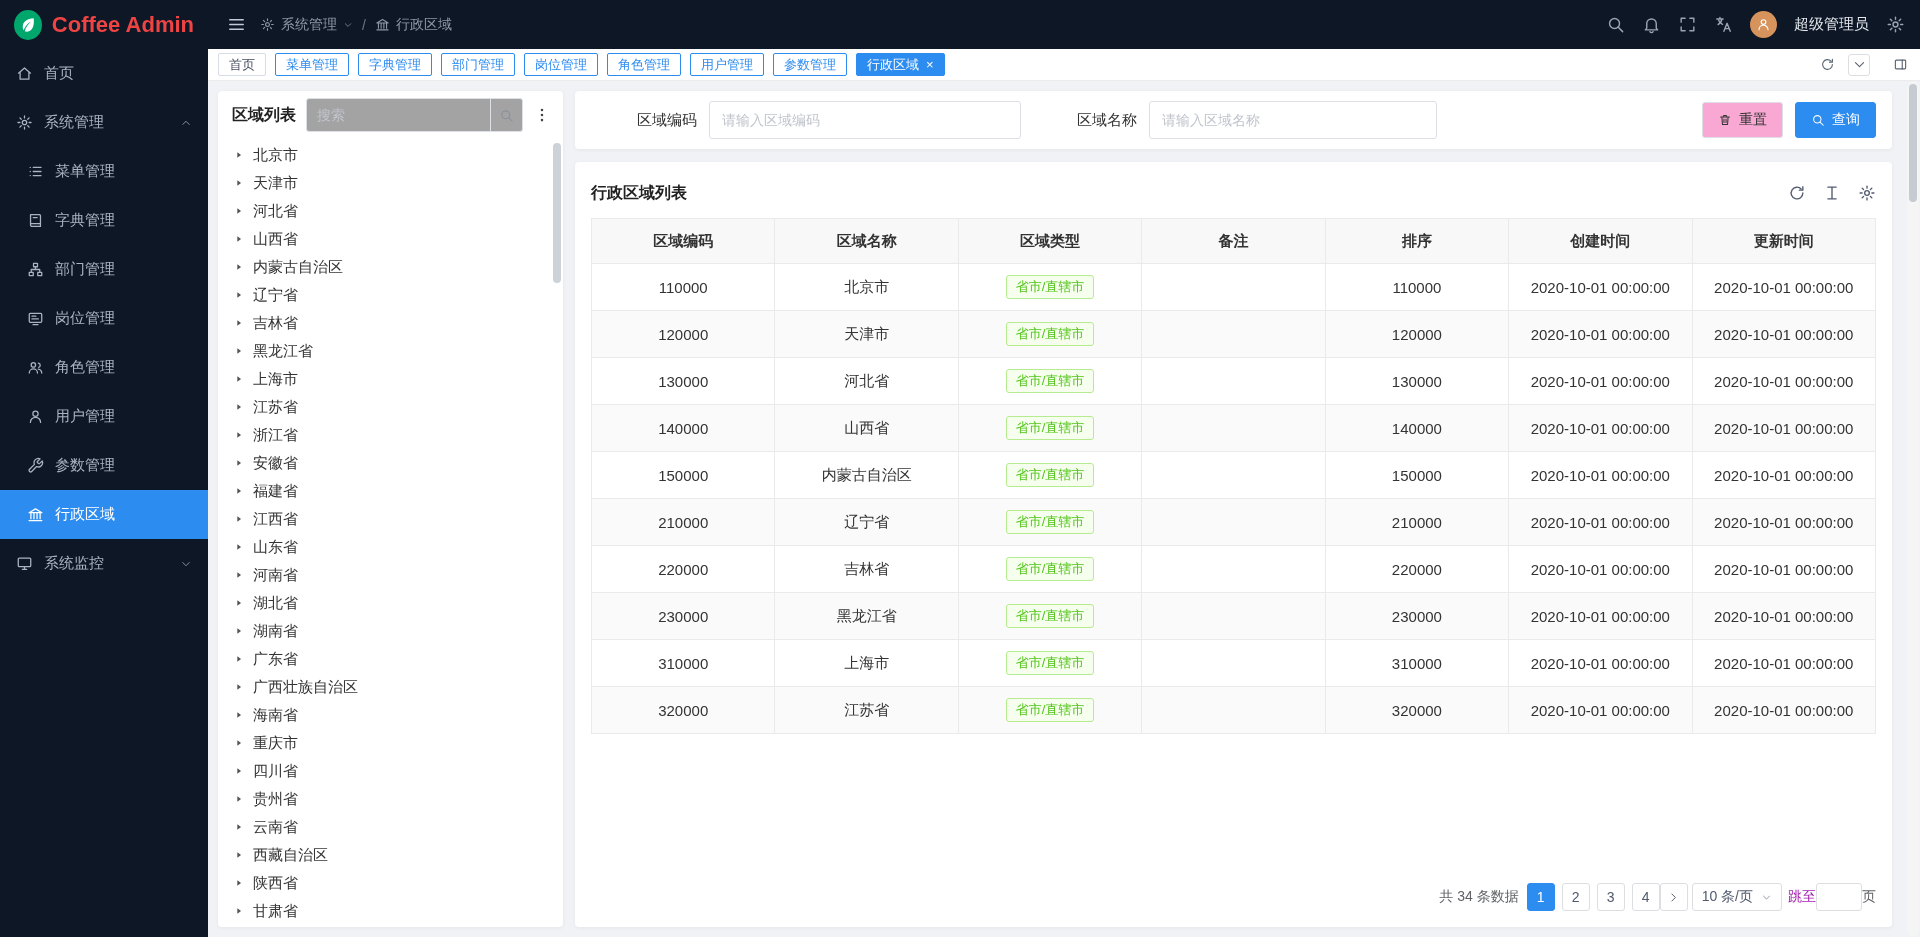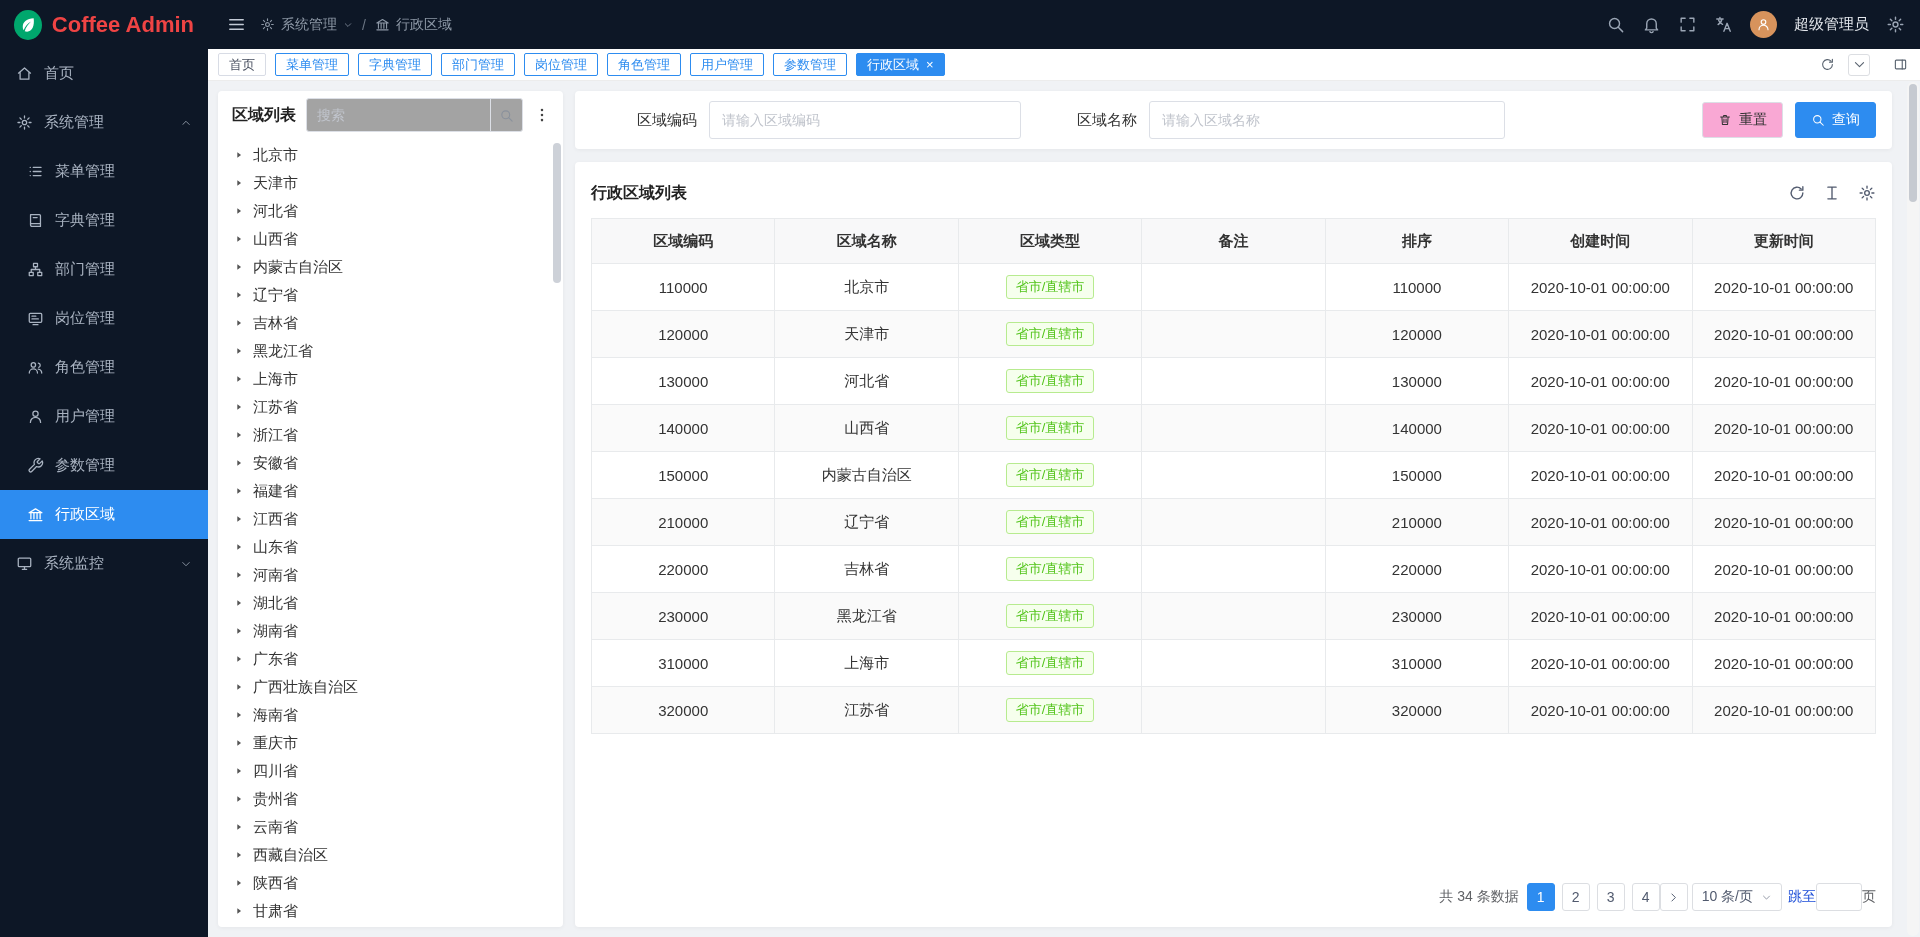--- a/index.html
+++ b/index.html
@@ -69,21 +69,21 @@
 .rp-scrollbar{position:absolute;top:52px;bottom:4px;right:2px;width:8px}
 .rp-thumb{width:100%;height:140px;background:#cdd1d8;border-radius:4px}
 
 
 .work-area{flex:1;min-width:0;display:flex;flex-direction:column;gap:13px}
 .search-card{background:#fff;border-radius:4px;box-shadow:0 1px 4px rgba(0,0,0,.05);height:58px;display:flex;align-items:center;padding:0 16px 0 62px;flex-shrink:0}
 .sf-label{font-size:15px;color:#333;margin-right:12px;white-space:nowrap}
 .sf-label.l2{margin-left:56px}
 .sf-input{height:38px;border:1px solid #dcdfe6;border-radius:3px;padding:4px 12px;font-size:14px;color:#333;outline:none;font-family:inherit}
 .sf-input::placeholder{color:#c0c4cc}
-.w1{width:312px}.w2{width:356px}
+.w1{width:312px}.w2{width:288px}
 .sf-btns{margin-left:auto;display:flex;gap:12px}
 .btn{height:36px;display:inline-flex;align-items:center;gap:7px;padding:0 15px;border-radius:3px;font-size:14px;cursor:pointer;font-family:inherit}
 .btn .b-i{width:14px;height:14px}
 .btn.ghost{background:#f9a8d4;border:1px solid #dcdfe6;color:#333}
 .btn.primary{background:var(--accent,#2d8cf0);border:1px solid var(--accent,#2d8cf0);color:#fff}
 
 
 .table-card{flex:1;background:#fff;border-radius:4px;box-shadow:0 1px 4px rgba(0,0,0,.05);padding:14px 16px 16px;display:flex;flex-direction:column;min-height:0}
 .tc-head{display:flex;align-items:center;height:34px;flex-shrink:0}
 .tc-title{font-size:16px;font-weight:600;color:#222}
@@ -97,21 +97,21 @@
 
 
 .pager{margin-top:auto;display:flex;align-items:center;justify-content:flex-end;gap:0;padding-top:14px;flex-shrink:0}
 .pg-total{font-size:14px;color:#606266;margin-right:8px}
 .pg-pages{display:flex;gap:7px}
 .pg-btn{min-width:28px;height:28px;display:inline-flex;align-items:center;justify-content:center;border:1px solid #dcdee2;border-radius:3px;background:#fff;font-size:14px;color:#515a6e;cursor:pointer}
 .pg-btn.active{background:var(--accent,#2d8cf0);border-color:var(--accent,#2d8cf0);color:#fff}
 .pg-next .i{width:13px;height:13px}
 .pg-size{height:28px;display:inline-flex;align-items:center;gap:8px;border:1px solid #dcdee2;border-radius:3px;padding:0 9px;font-size:14px;color:#515a6e;cursor:pointer;margin-left:4px;white-space:nowrap}
 .pg-chev{width:11px;height:11px;color:#808695}
-.pg-jump-label{font-size:14px;color:#1d4ed8;margin-left:6px;white-space:nowrap}
+.pg-jump-label{font-size:14px;color:#a21caf;margin-left:6px;white-space:nowrap}
 .pg-jump-input{width:46px;height:28px;border:1px solid #dcdee2;border-radius:3px;outline:none;font-size:14px;text-align:center;font-family:inherit}
 .pg-jump-unit{font-size:14px;color:#606266}
 
 
 .win-scrollbar{position:fixed;top:82px;right:1px;bottom:1px;width:12px;background:#f5f5f5;border-radius:6px}
 .win-thumb{width:8px;margin:2px auto 0;height:118px;background:#c6cad1;border-radius:4px}
 </style>
 </head>
 <body>
 

